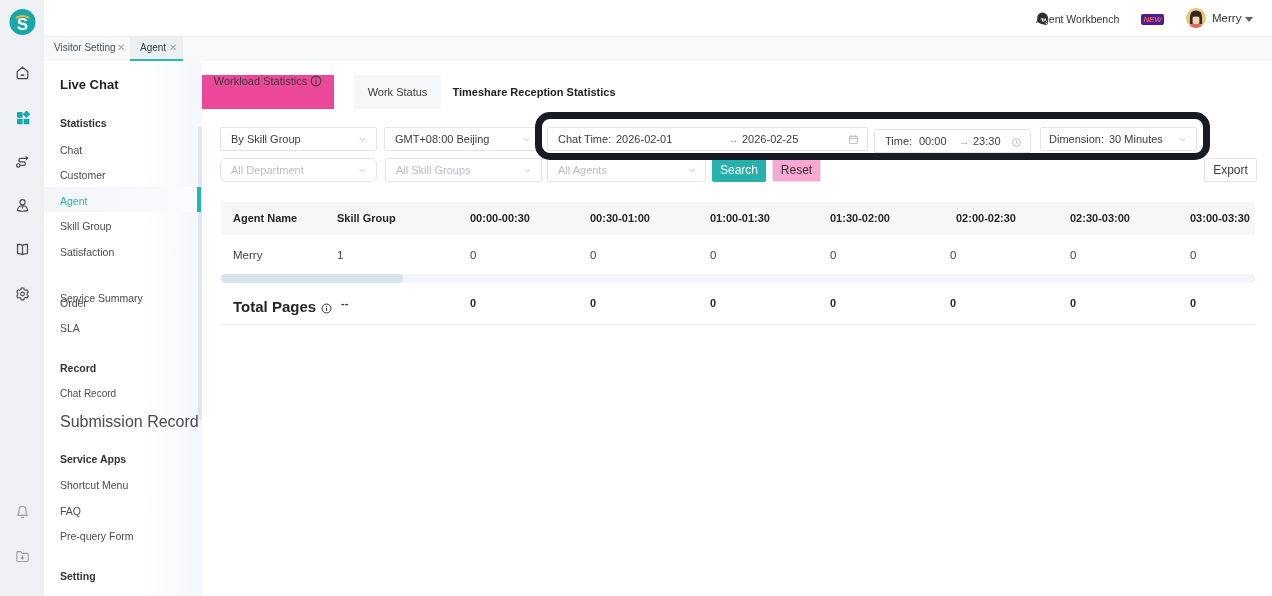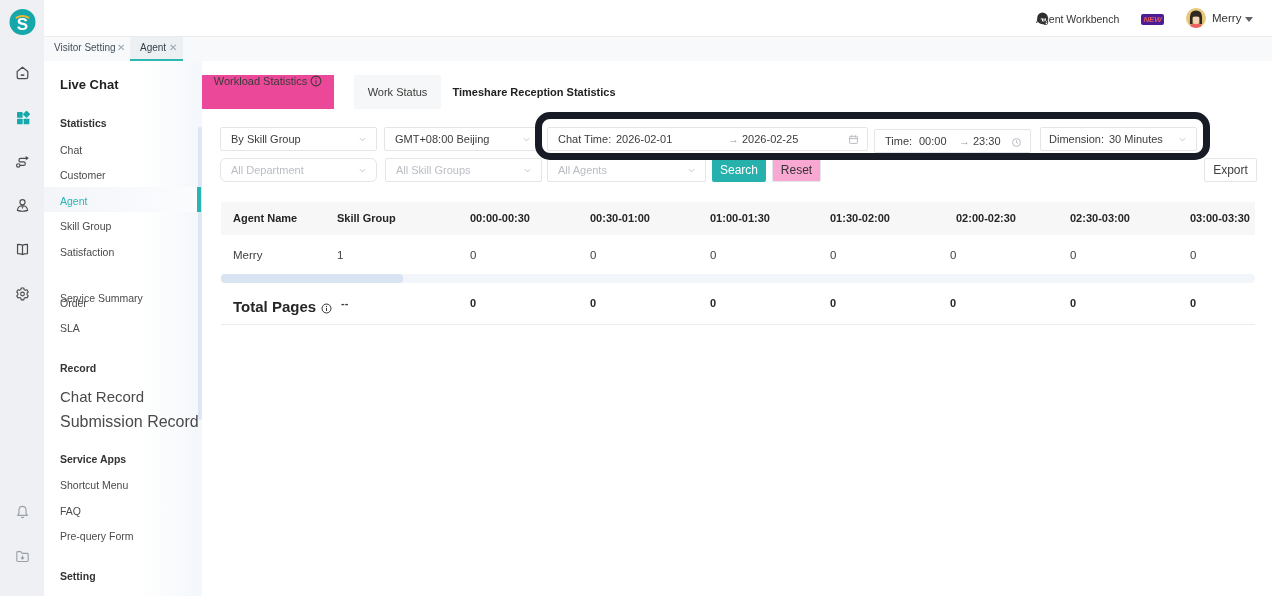--- a/index.html
+++ b/index.html
@@ -119,21 +119,21 @@
 <div class="abs" style="left:60px;top:117px;font-size:10.5px;font-weight:bold;color:#333;">Statistics</div>
 <div class="abs" style="left:60px;top:143.5px;font-size:10.5px;color:#4a4a4a;">Chat</div>
 <div class="abs" style="left:60px;top:169px;font-size:10.5px;color:#4a4a4a;">Customer</div>
 <div class="abs" style="left:60px;top:194.5px;font-size:10.5px;color:#2cb3b3;">Agent</div>
 <div class="abs" style="left:60px;top:220px;font-size:10.5px;color:#4a4a4a;">Skill Group</div>
 <div class="abs" style="left:60px;top:245.5px;font-size:10.5px;color:#4a4a4a;">Satisfaction</div>
 <div class="abs" style="left:60px;top:271px;font-size:10.5px;color:#4a4a4a;margin-top:21px;">Service Summary</div>
 <div class="abs" style="left:60px;top:296.5px;font-size:10.5px;color:#4a4a4a;">Order</div>
 <div class="abs" style="left:60px;top:322px;font-size:10.5px;color:#4a4a4a;">SLA</div>
 <div class="abs" style="left:60px;top:362px;font-size:10.5px;font-weight:bold;color:#333;">Record</div>
-<div class="abs" style="left:60px;top:388px;font-size:15px;color:#4a4a4a;">Chat Record</div>
+<div class="abs" style="left:60px;top:388px;font-size:10px;color:#4a4a4a;">Chat Record</div>
 <div class="abs" style="left:60px;top:413px;font-size:16px;color:#4a4a4a;">Submission Record</div>
 <div class="abs" style="left:60px;top:453px;font-size:10.5px;font-weight:bold;color:#333;">Service Apps</div>
 <div class="abs" style="left:60px;top:479px;font-size:10.5px;color:#4a4a4a;">Shortcut Menu</div>
 <div class="abs" style="left:60px;top:504.5px;font-size:10.5px;color:#4a4a4a;">FAQ</div>
 <div class="abs" style="left:60px;top:530px;font-size:10.5px;color:#4a4a4a;">Pre-query Form</div>
 <div class="abs" style="left:60px;top:570px;font-size:10.5px;font-weight:bold;color:#333;">Setting</div>
 
 <div class="abs" style="left:202px;top:75px;width:132px;height:34px;background:#ec4899;display:flex;align-items:flex-start;justify-content:center;font-size:11px;color:#3a3a3a;white-space:nowrap;">Workload Statistics&nbsp;
   <svg width="12" height="12" viewBox="0 0 14 14" fill="none" stroke="#3a3a3a" stroke-width="1.2">
       <circle cx="7" cy="7" r="5.7"></circle>

